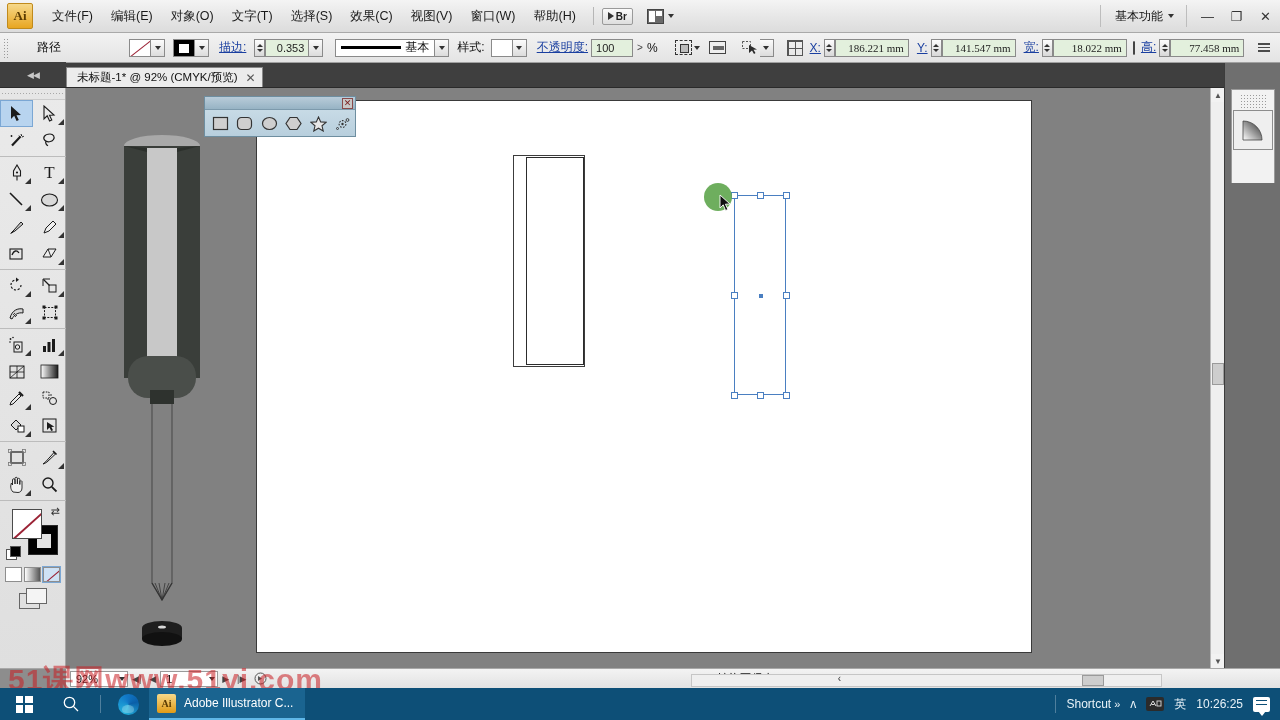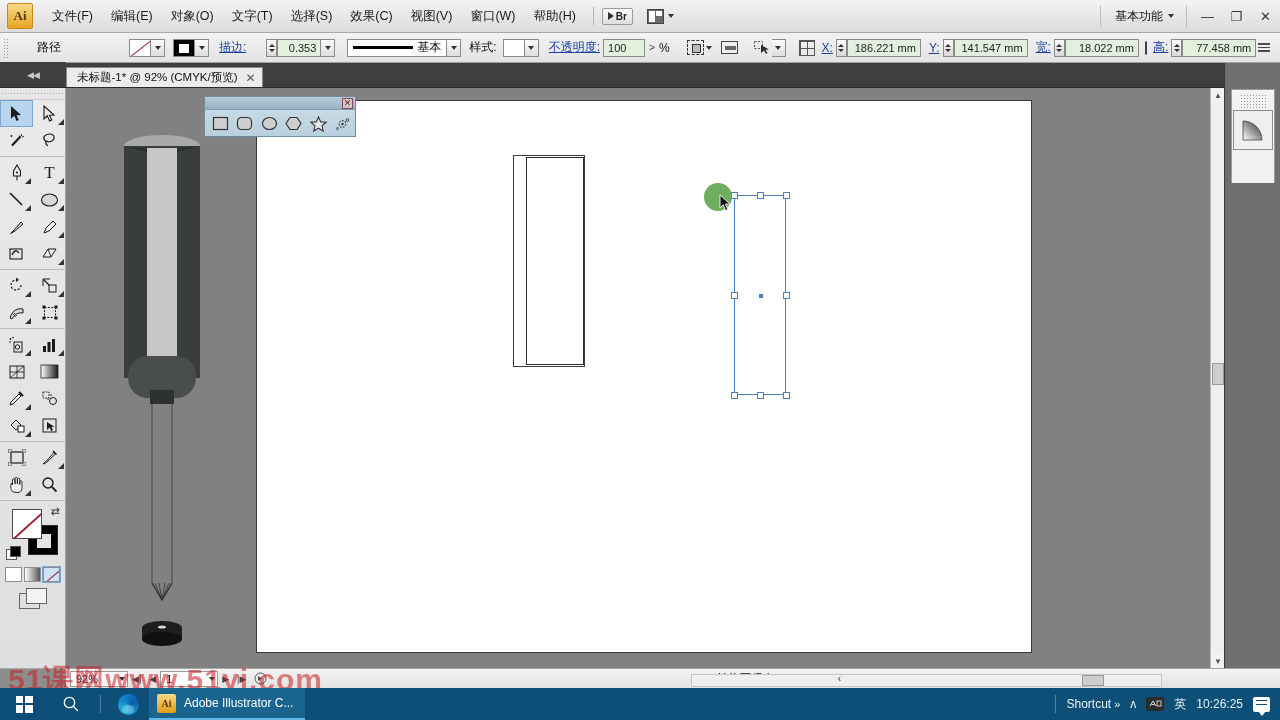--- a/index.html
+++ b/index.html
@@ -112,21 +112,21 @@
     display: flex; flex-direction: column; align-items: center; justify-content: center; gap: 2px;
   }
   .spin i { width: 0; height: 0; border-left: 3px solid transparent; border-right: 3px solid transparent; }
   .spin .up { border-bottom: 3px solid #333; }
   .spin .dn { border-top: 3px solid #333; }
   .numfield {
     height: 18px; border: 1px solid #8a8a8a; background: #e3f0dd;
     display: flex; align-items: center; justify-content: flex-end;
     padding: 0 4px; font-size: 11px; color: #1d1d1d; min-width: 44px;
   }
-  .numfield.wide { min-width: 74px; }
+  .numfield.wide { min-width: 74px; font-family: Liberation Serif, serif; }
   .strokeprev {
     height: 18px; width: 100px; border: 1px solid #8a8a8a; background: #fff;
     display: flex; align-items: center; padding: 0 5px; gap: 4px;
   }
   .strokeline { flex: 1; height: 3px; background: #000; }
   .opac-arrow { color: #444; font-size: 10px; margin-left: 4px; }
   .icon-btn {
     width: 20px; height: 18px; border: 1px solid transparent;
     display: flex; align-items: center; justify-content: center;
   }
@@ -491,21 +491,21 @@
     <div style="display:flex;align-items:center;margin-left:8px">
       <div class="swatch-box">
         <div class="swatch-blackstroke"></div>
       </div>
       <div class="mini-dd">
           <span class="caret-dn"></span>
         </div>
     </div>
 
     <div class="cb-link" style="margin-left:10px">描边:</div>
-    <div style="display:flex;align-items:center;margin-left:20px">
+    <div style="display:flex;align-items:center;margin-left:8px">
       <div class="spin">
           <i class="up"></i>
           <i class="dn"></i>
         </div>
       <div class="numfield">0.353</div>
       <div class="mini-dd">
           <span class="caret-dn"></span>
         </div>
     </div>
 

